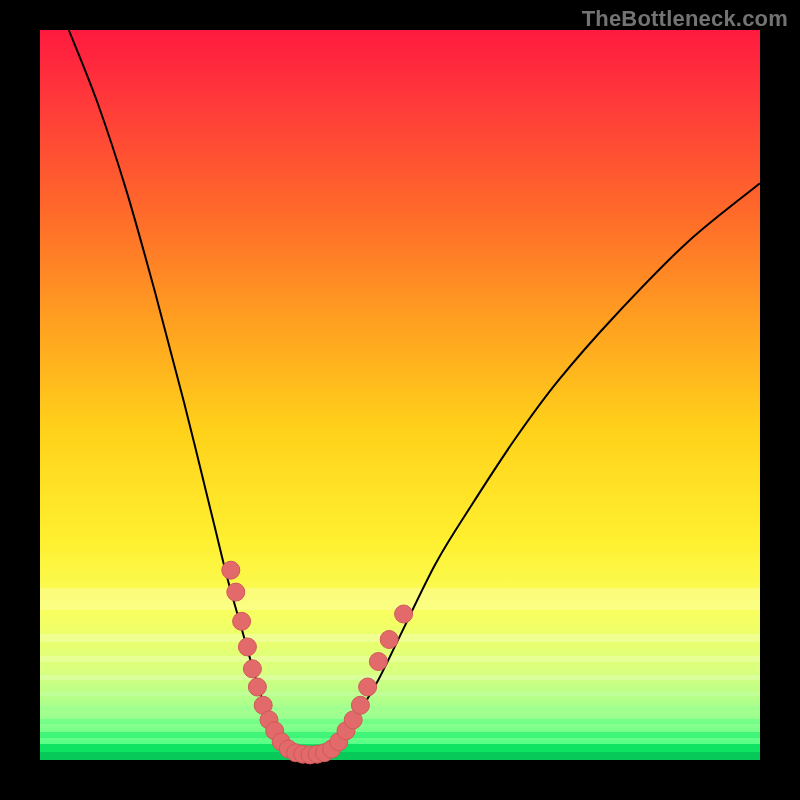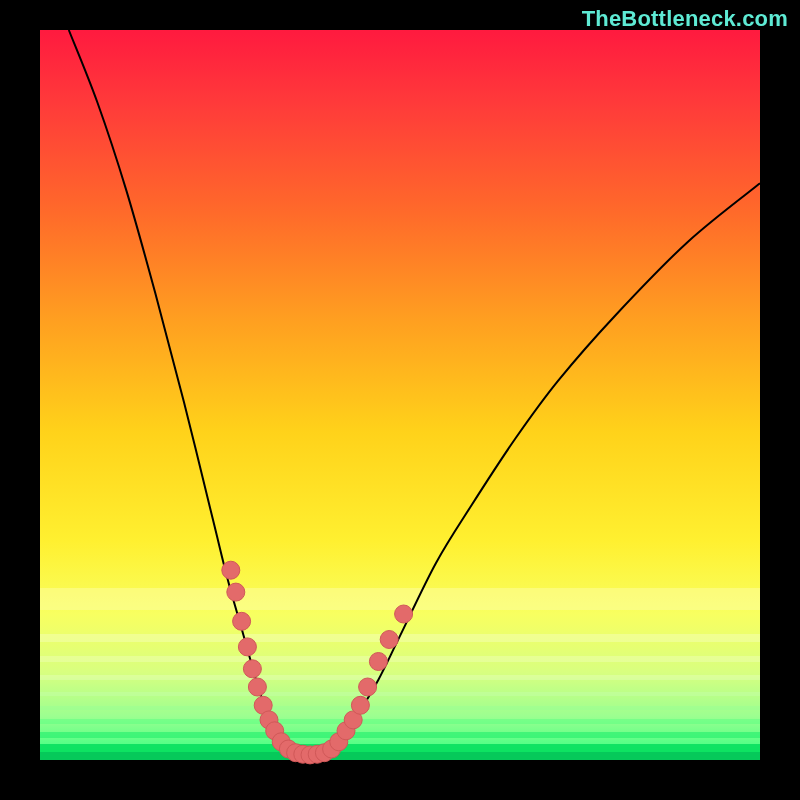--- a/index.html
+++ b/index.html
@@ -46,21 +46,21 @@
     pointer-events: none;
   }
   .stripe {
     position: absolute;
     left: 0; right: 0;
   }
   .watermark {
     position: absolute;
     top: 6px;
     right: 12px;
-    color: #5eead4;
+    color: #737373;
     font-size: 22px;
     font-weight: 600;
     letter-spacing: 0.2px;
   }
   svg.chart {
     position: absolute;
     left: 40px;
     top: 30px;
     width: 720px;
     height: 730px;

